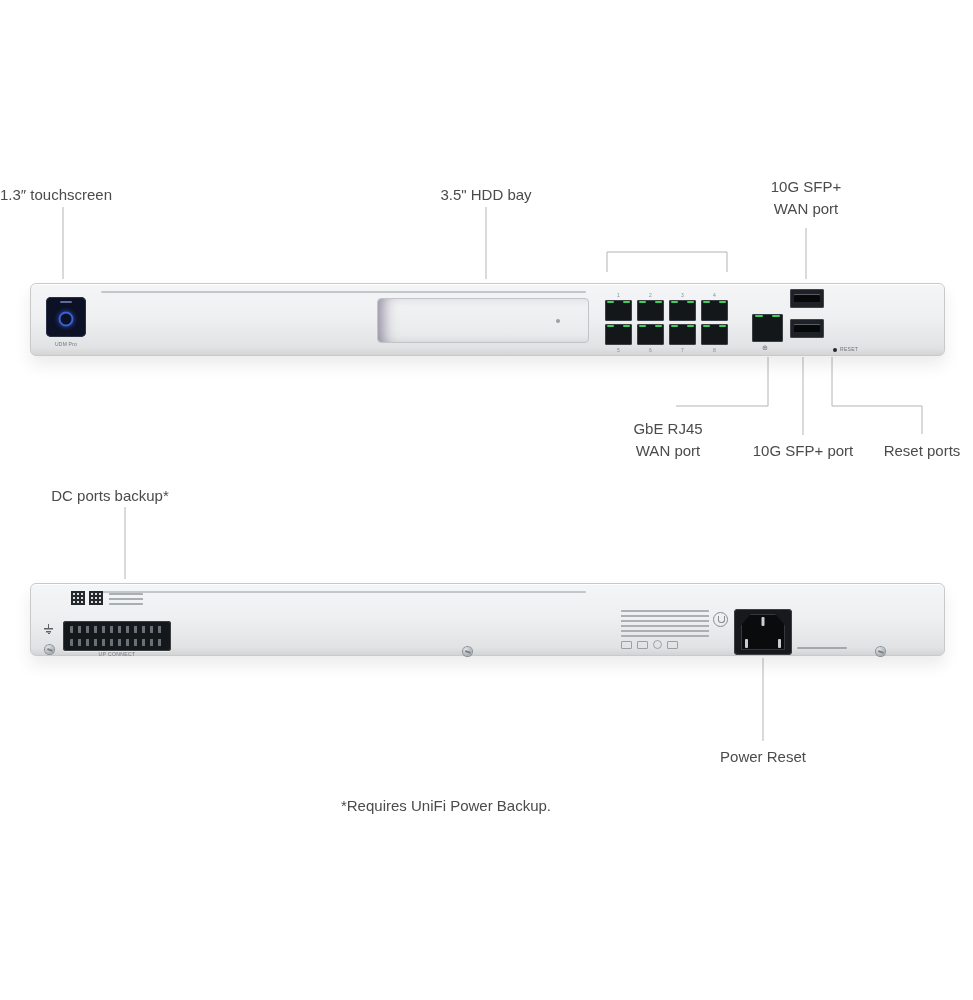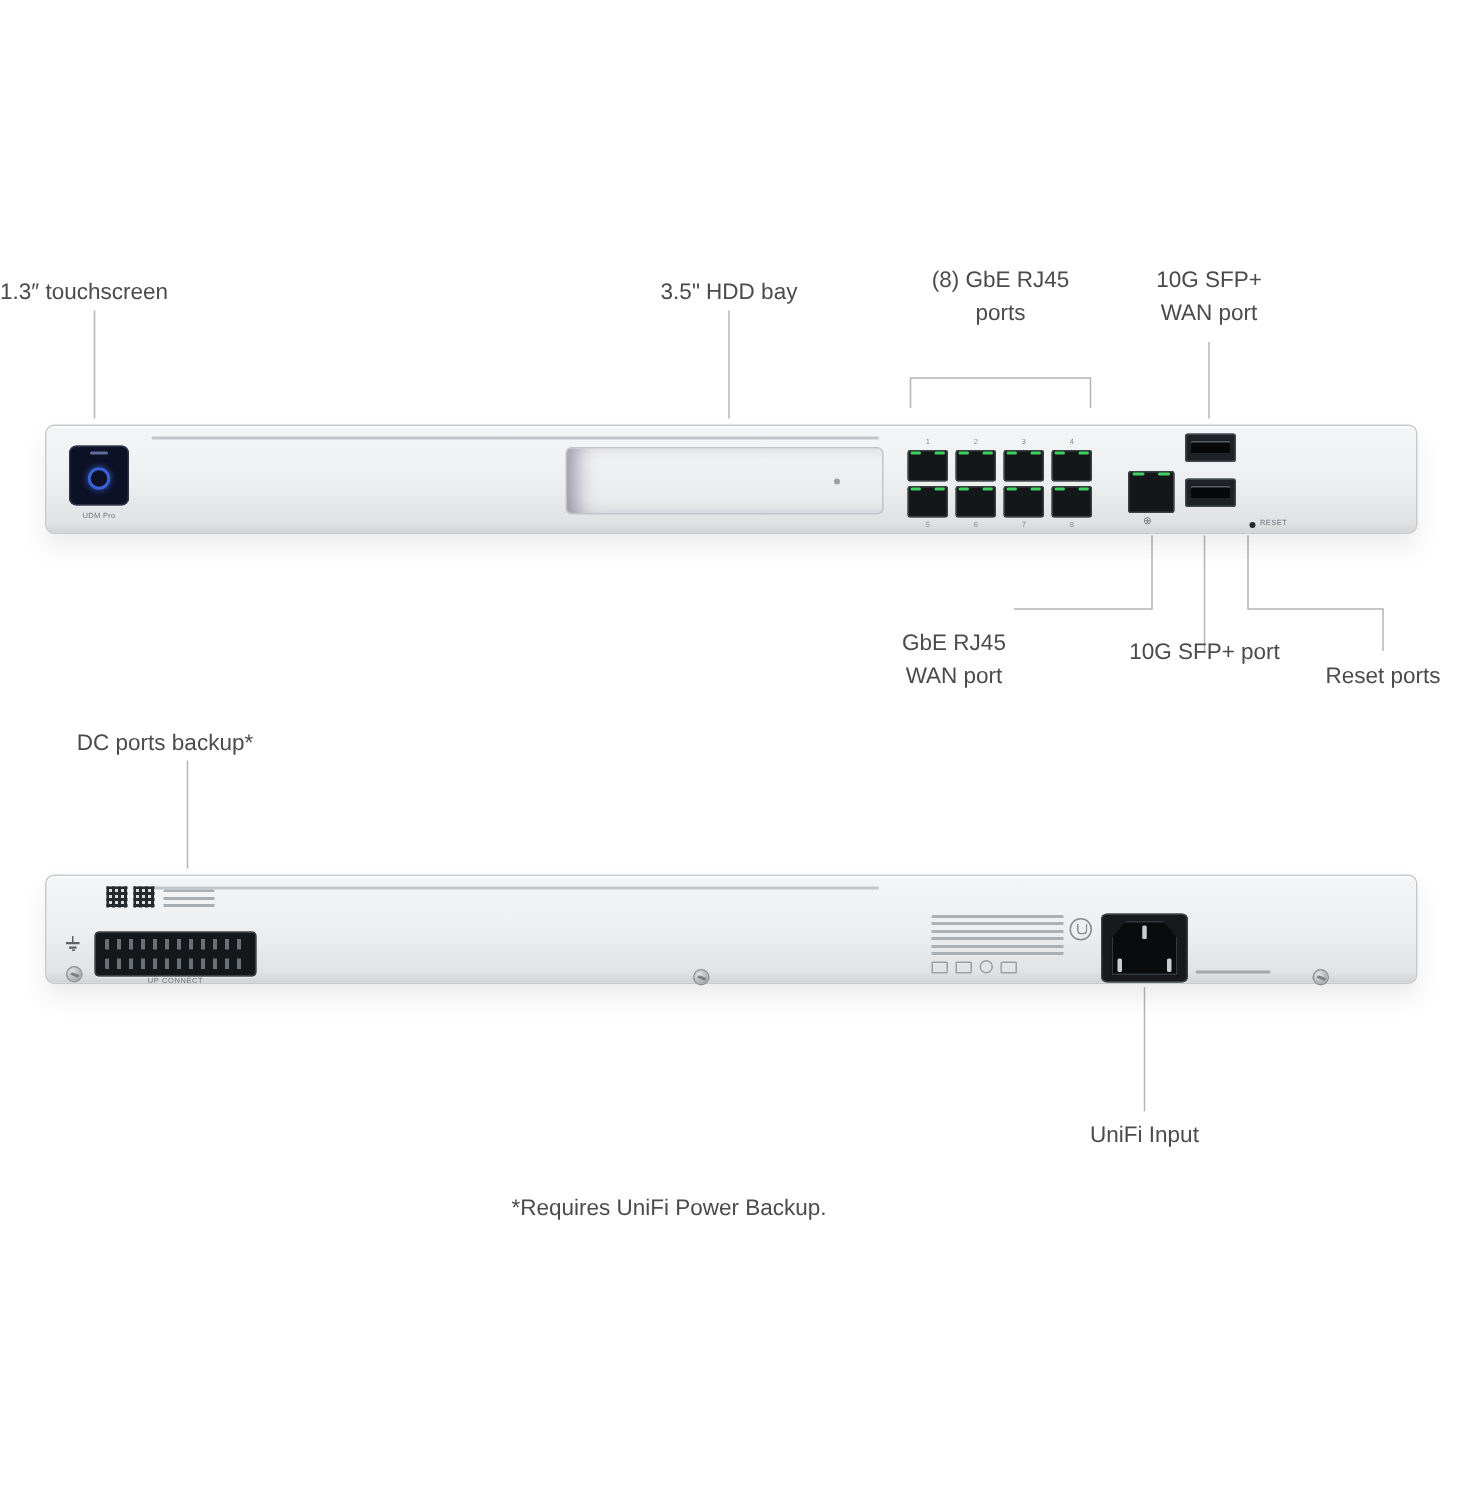--- a/index.html
+++ b/index.html
@@ -123,33 +123,29 @@
     <line x1="806" y1="228" x2="806" y2="279"></line>
     <polyline points="768,357 768,406 676,406"></polyline>
     <line x1="803" y1="357" x2="803" y2="435"></line>
     <polyline points="832,357 832,406 922,406 922,434"></polyline>
     <line x1="125" y1="507" x2="125" y2="579"></line>
     <line x1="763" y1="658" x2="763" y2="741"></line>
   </svg>
 
   <div class="callout" style="left:0;top:184px">1.3″ touchscreen</div>
   <div class="callout center" style="left:486px;top:184px">3.5" HDD bay</div>
-  <div class="callout center" style="left:667px;top:176px">
-    <div>(8) GbE RJ45</div>
-    <div>ports</div>
-  </div>
   <div class="callout center" style="left:806px;top:176px">
     <div>10G SFP+</div>
     <div>WAN port</div>
   </div>
-  <div class="callout center" style="left:636px;top:418px">
+  <div class="callout center" style="left:668px;top:418px">
     <div>GbE RJ45</div>
     <div>WAN port</div>
   </div>
-  <div class="callout center" style="left:803px;top:424px">10G SFP+ port</div>
+  <div class="callout center" style="left:803px;top:440px">10G SFP+ port</div>
   <div class="callout center" style="left:922px;top:440px">Reset ports</div>
 
   <div class="device front">
     <div class="groove"></div>
 
     <div class="touchscreen">
       <span class="ts-brand"></span>
       <span class="ts-ring"></span>
     </div>
     <div class="model-label">UDM Pro</div>
@@ -185,21 +181,21 @@
     </div>
     <div class="sfp two">
       <span class="sfp-slot"></span>
     </div>
 
     <span class="reset-dot"></span>
     <span class="reset-label">RESET</span>
   </div>
 
   <div class="callout center" style="left:110px;top:485px">DC ports backup*</div>
-  <div class="callout center" style="left:763px;top:746px">UniFi Input</div>
+  <div class="callout center" style="left:763px;top:746px">Power Reset</div>
 
   <div class="device back">
     <div class="groove"></div>
 
     <div class="qr-block">
       <span class="qr"></span>
       <span class="qr"></span>
     </div>
     <div class="info-lines"></div>
 

